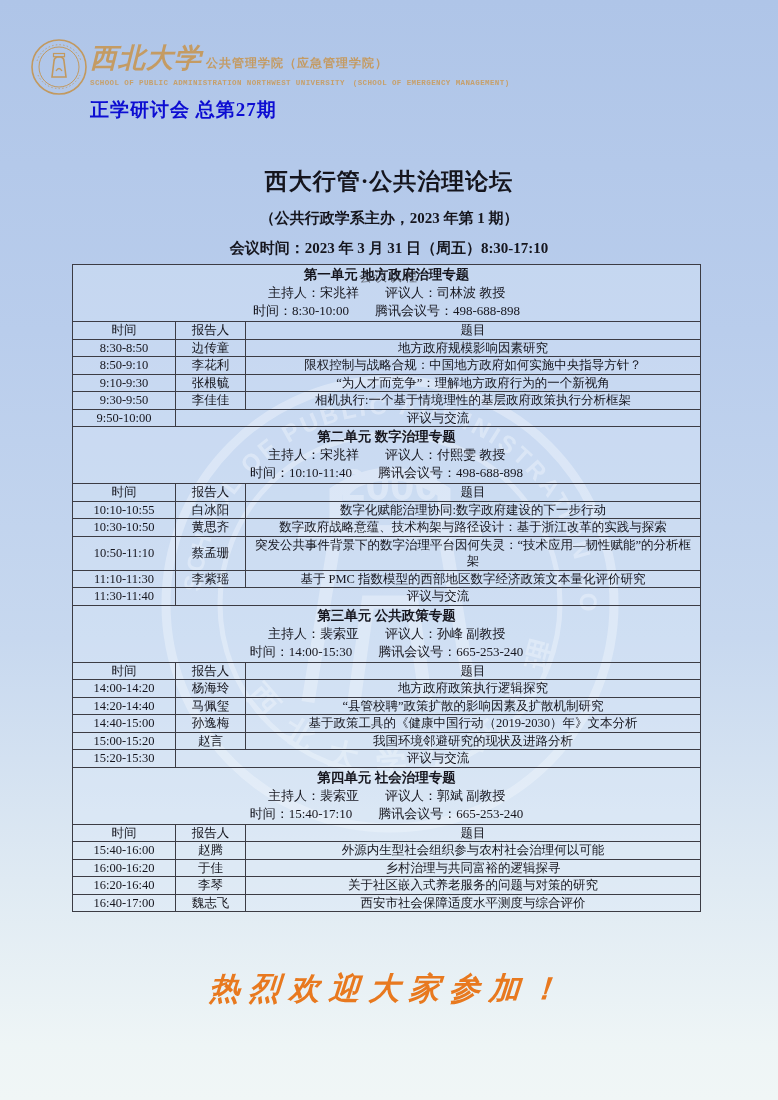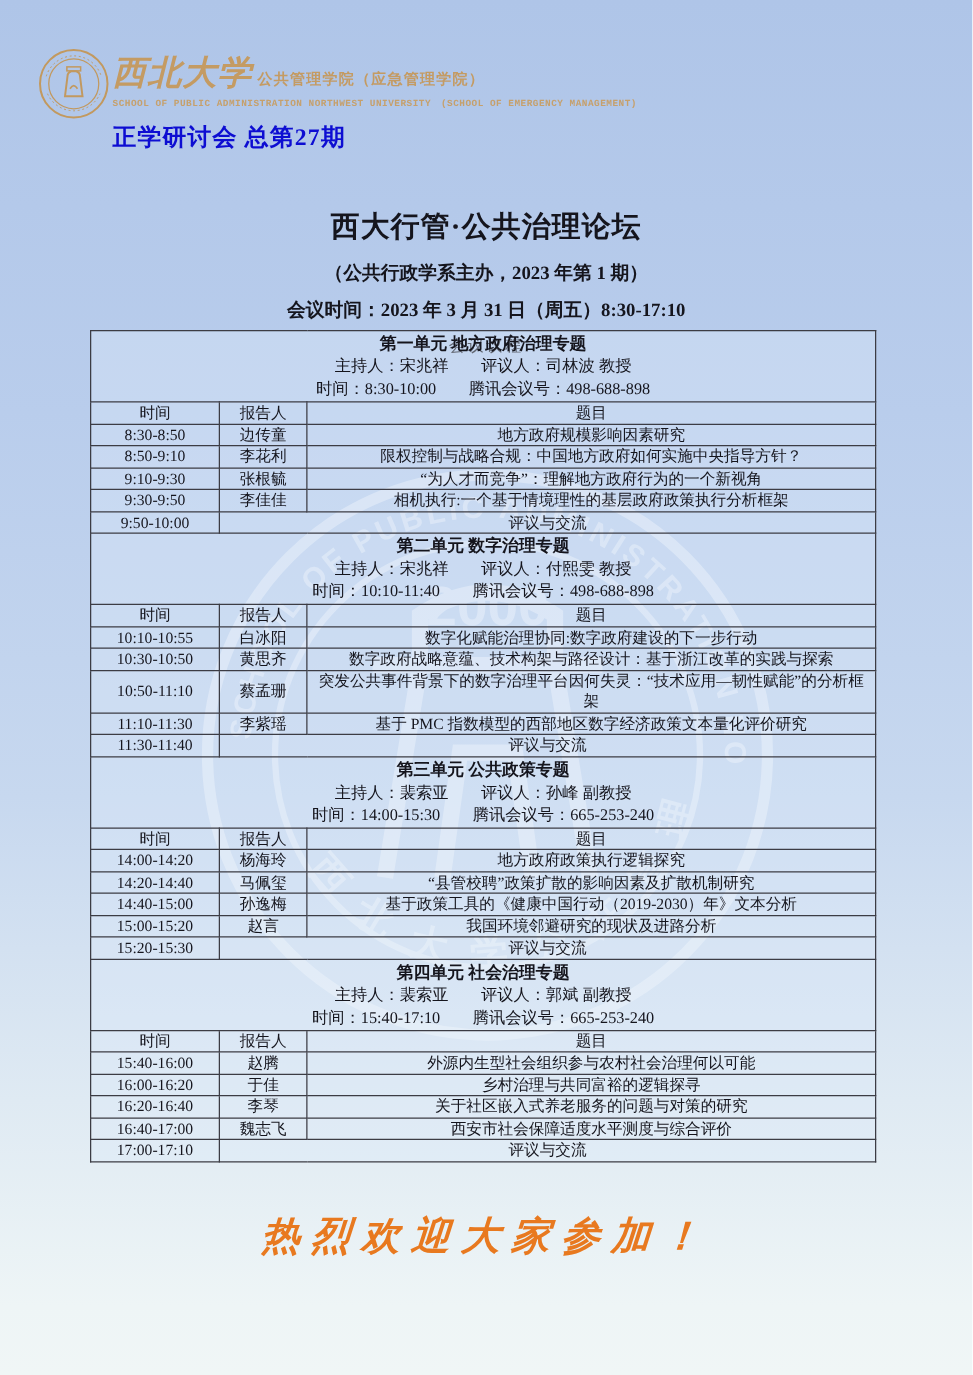--- a/index.html
+++ b/index.html
@@ -269,24 +269,20 @@
     <td>李琴</td>
     <td>关于社区嵌入式养老服务的问题与对策的研究</td>
   </tr>
 
   <tr>
     <td>16:40-17:00</td>
     <td>魏志飞</td>
     <td>西安市社会保障适度水平测度与综合评价</td>
   </tr>
 
-  <tr>
-    <td>17:00-17:10</td>
-    <td colspan="2">评议与交流</td>
-  </tr>
 </tbody>
     </table>
   </div>
 
   <div class="footer">
     <span class="welcome">热烈欢迎大家参加！</span>
   </div>
 
 </div>
 

